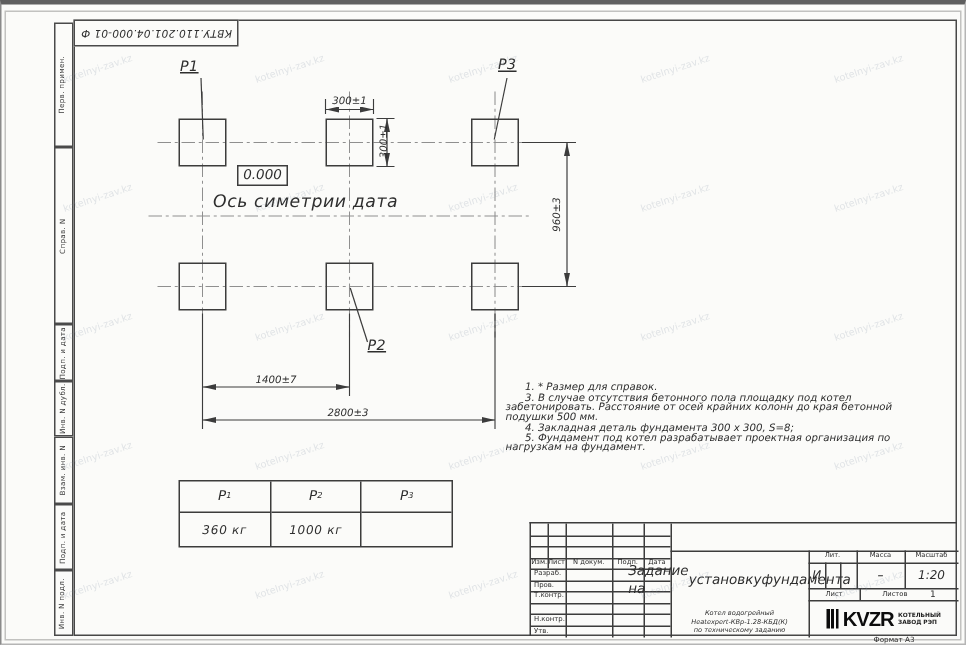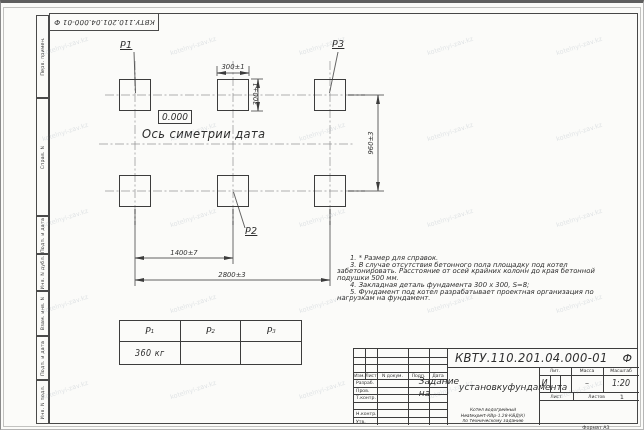--- a/index.html
+++ b/index.html
@@ -195,20 +195,21 @@
           <span>Р</span>
           <sub>1</sub>
         </div>
       <div class="ltd">360 кг</div>
     </div>
     <div class="lcol">
       <div class="lth">
           <span>Р</span>
           <sub>2</sub>
         </div>
+      <div class="ltd">1000 кг</div>
     </div>
     <div class="lcol">
       <div class="lth">
           <span>Р</span>
           <sub>3</sub>
         </div>
     </div>
   </div>
 
   <div class="abs tb">
@@ -244,24 +245,20 @@
     <div class="cell small" style="left:54px;top:22.5px;width:21px;height:7.5px">Подп.</div>
     <div class="cell small" style="left:75px;top:22.5px;width:18px;height:7.5px">Дата</div>
 
     <div class="cell sig" style="left:0;top:30px;width:23px;height:7.5px">Разраб.</div>
     <div class="cell sig" style="left:0;top:37.5px;width:23px;height:7.5px">Пров.</div>
     <div class="cell sig" style="left:0;top:45px;width:23px;height:7.5px">Т.контр.</div>
     <div class="cell sig" style="left:0;top:52.5px;width:23px;height:7.5px"></div>
     <div class="cell sig" style="left:0;top:60px;width:23px;height:8px">Н.контр.</div>
     <div class="cell sig" style="left:0;top:68px;width:23px;height:8px">Утв.</div>
 
-    <div class="docnum" style="position:absolute">
-      <span class="num">КВТУ.110.201.04.000-01</span>
-      <span class="suf">Ф</span>
-    </div>
 
     <div class="ttl" style="position:absolute">
       <div>Задание на</div>
       <div>установку</div>
       <div>фундамента</div>
     </div>
 
     <div class="desc" style="position:absolute">
       <div>Котел водогрейный</div>
       <div>Heatexpert-КВр-1.28-КБД(К)</div>
@@ -274,20 +271,28 @@
     <div class="cell big" style="left:185px;top:25.5px;width:11px;height:17.5px">И</div>
     <div class="cell big" style="left:217px;top:25.5px;width:32px;height:17.5px">–</div>
     <div class="cell big" style="left:249px;top:25.5px;width:36px;height:17.5px">1:20</div>
 
     <div class="cell small" style="left:185px;top:43px;width:34px;height:8px">Лист</div>
     <div class="cell" style="left:219px;top:43px;width:66px;height:8px;justify-content:space-evenly">
       <span class="small">Листов</span>
       <span style="font-size:6px">1</span>
     </div>
 
+    <div class="logo-row" style="position:absolute">
+      <div class="logo-bars"></div>
+      <div class="logo-word">KVZR</div>
+      <div class="logo-cap">
+        <div>КОТЕЛЬНЫЙ</div>
+        <div>ЗАВОД РЭП</div>
+      </div>
+    </div>
   </div>
 
   <div class="abs fmt">Формат А3</div>
 
   <div class="wm">
     <span>kotelnyi-zav.kz</span>
       <span>kotelnyi-zav.kz</span>
       <span>kotelnyi-zav.kz</span>
       <span>kotelnyi-zav.kz</span>
       <span>kotelnyi-zav.kz</span>

